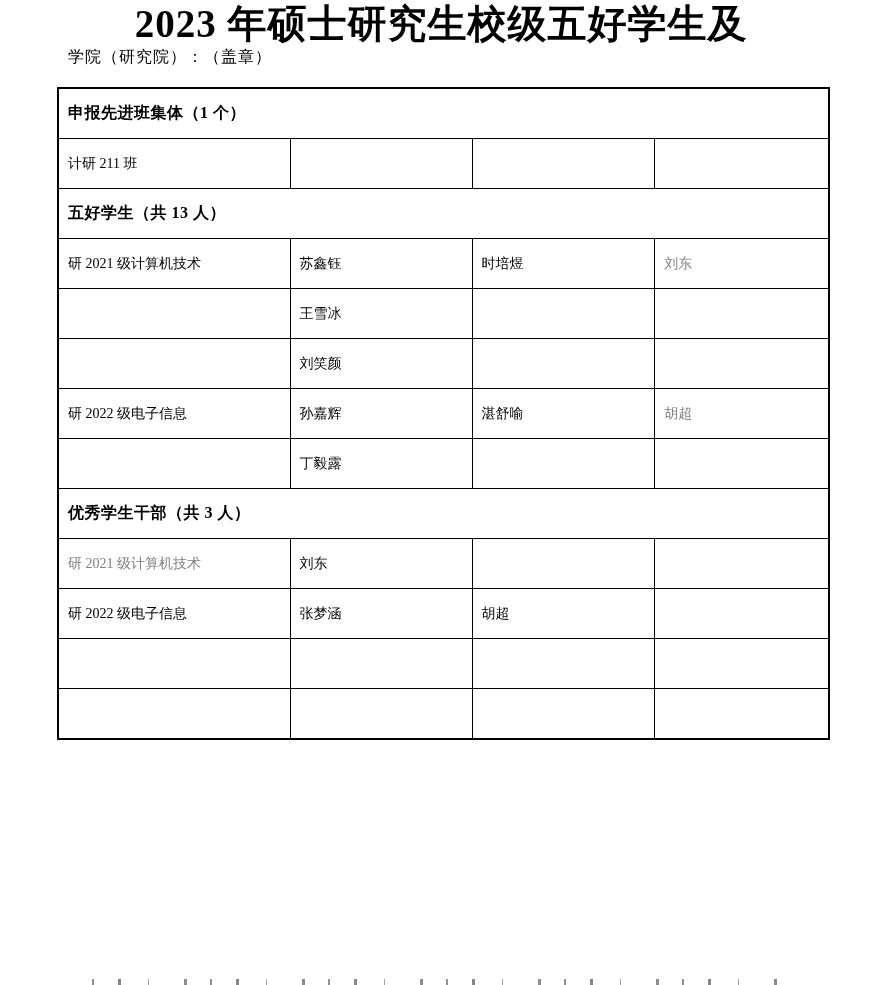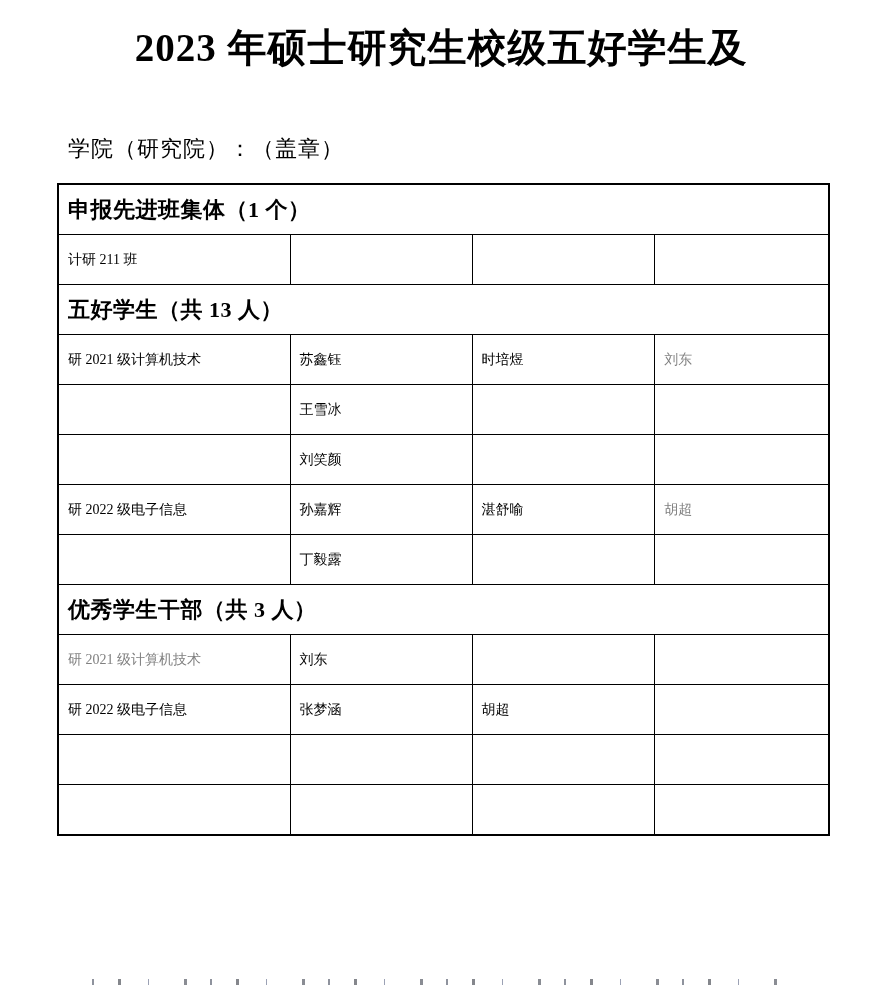--- a/index.html
+++ b/index.html
@@ -9,31 +9,30 @@
   }
   body {
     width: 882px;
     height: 985px;
     position: relative;
     overflow: hidden;
     font-family: "Liberation Serif", "DejaVu Serif", serif;
     color: #000000;
   }
   .doc-title {
-    padding-top: 25px;
+    padding-top: 1px;
     text-align: center;
     font-size: 39px;
     font-weight: bold;
     line-height: 46px;
     letter-spacing: 1px;
   }
   .subtitle {
-    margin-top: 63px;
     margin-left: 68px;
-    font-size: 22px;
+    font-size: 16px;
     letter-spacing: 1px;
   }
   table.summary {
     border-collapse: collapse;
     table-layout: fixed;
     margin-left: 57px;
     margin-top: 19px;
     width: 773px;
     border: 2.5px solid #000000;
   }
@@ -41,21 +40,21 @@
     border: 1.5px solid #000000;
     height: 49px;
     padding: 0 0 0 9px;
     font-size: 14px;
     vertical-align: middle;
     white-space: nowrap;
     overflow: hidden;
   }
   table.summary td.section {
     font-weight: bold;
-    font-size: 22px;
+    font-size: 16px;
     letter-spacing: 0.5px;
   }
   table.summary td.muted {
     color: #808080;
   }
   col.c1 { width: 30.1%; }
   col.c2 { width: 23.6%; }
   col.c3 { width: 23.7%; }
   col.c4 { width: 22.6%; }
   .clipped-footnote {

